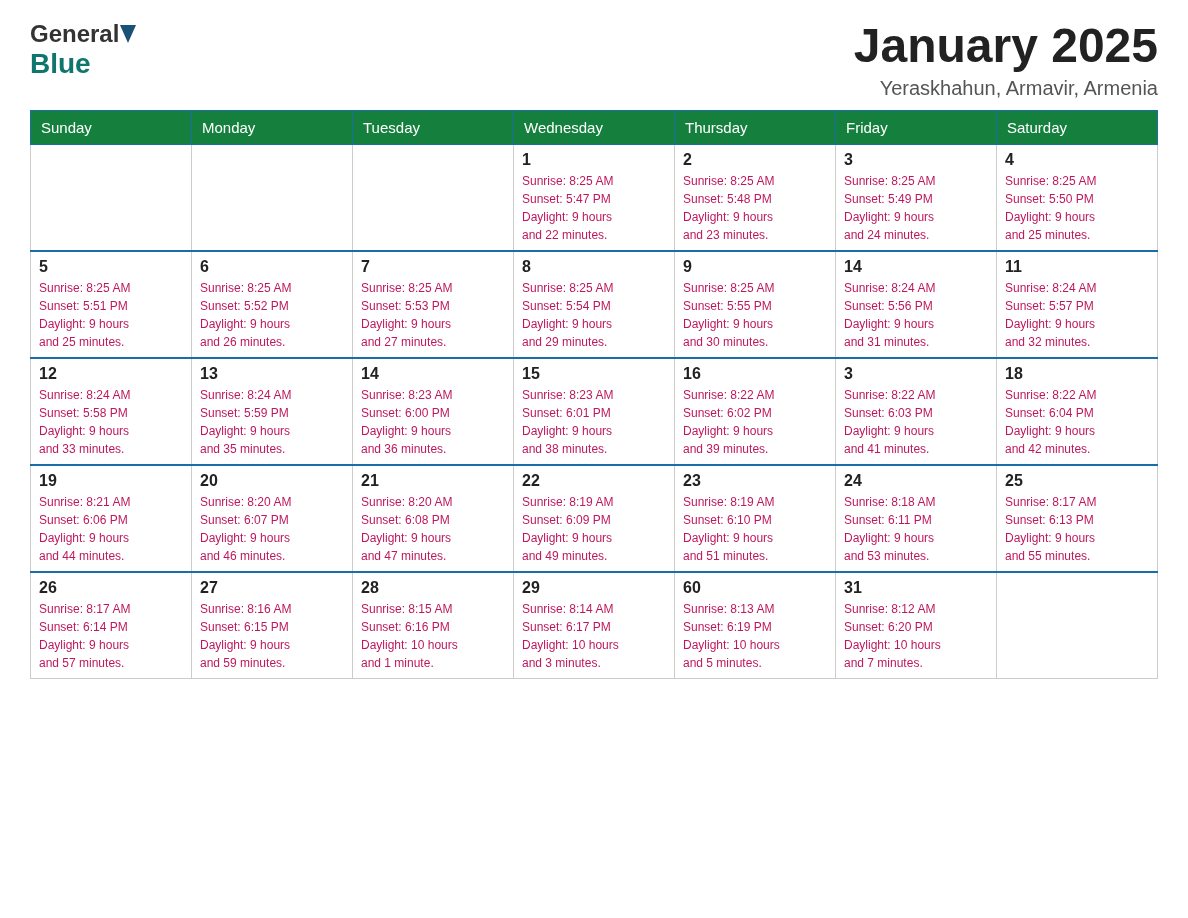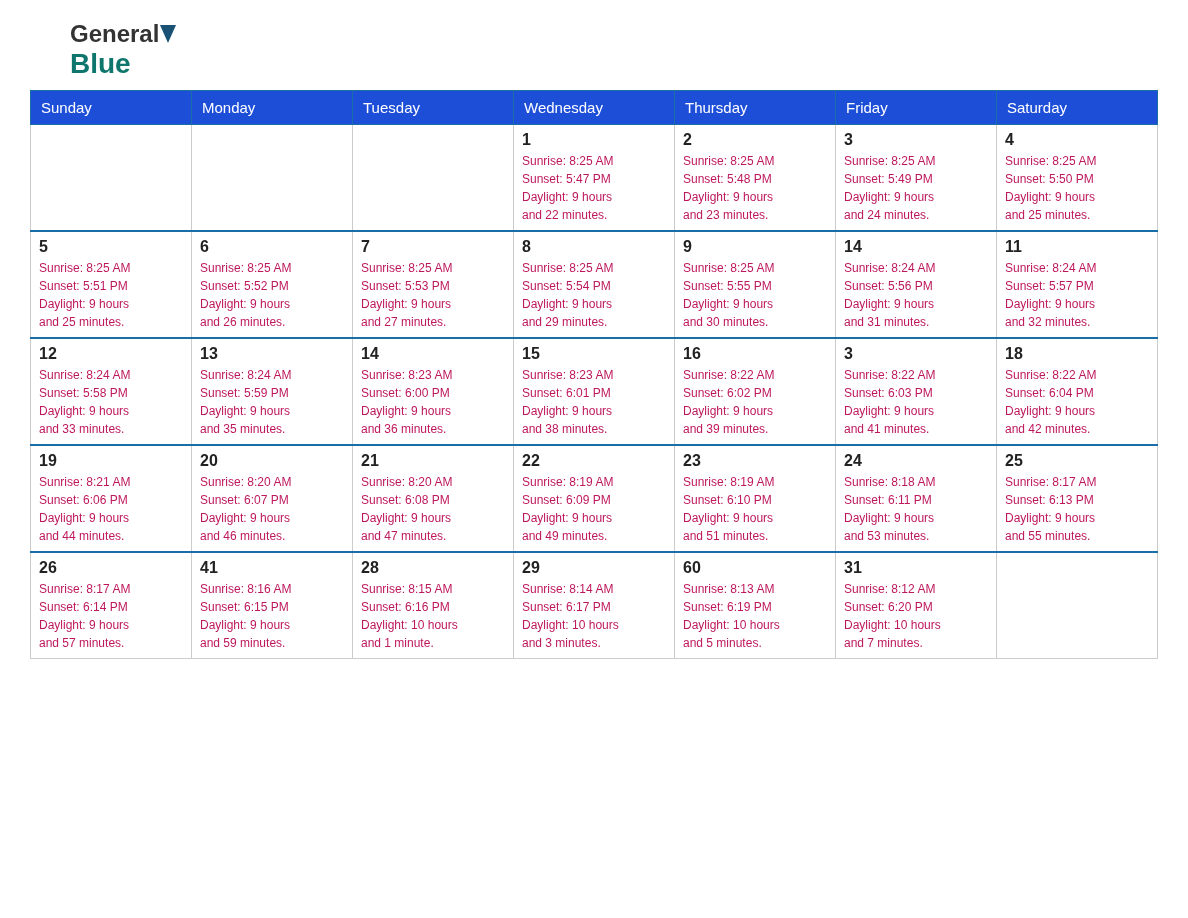--- a/index.html
+++ b/index.html
@@ -13,21 +13,20 @@
     .header {
       display: flex;
       justify-content: space-between;
       align-items: flex-start;
       margin-bottom: 10px;
     }
     .logo {
       display: flex;
       flex-direction: column;
       align-items: flex-start;
-      margin-left: 40px;
     }
     .title-area {
       text-align: right;
     }
     .calendar-title {
       font-size: 48px;
       font-weight: bold;
       color: #222;
       line-height: 1.1;
     }
@@ -35,21 +34,21 @@
       font-size: 20px;
       color: #555;
       margin-top: 4px;
     }
     .calendar {
       width: 100%;
       border-collapse: collapse;
       margin-top: 8px;
     }
     .calendar thead tr th {
-      background-color: #1d4ed8;
+      background-color: #15803d;
       color: #fff;
       font-size: 15px;
       font-weight: normal;
       padding: 8px 10px;
       text-align: left;
       border: 1px solid #1a6ea8;
     }
     .calendar tbody tr td {
       vertical-align: top;
       border: 1px solid #ccc;
@@ -91,20 +90,24 @@
       <span style="display:inline-block;margin:0 1px;">
         <svg width="16" height="18" viewBox="0 0 16 18" style="vertical-align:middle;">
           <polygon points="0,0 16,0 8,18" fill="#1a5276"></polygon>
         </svg>
       </span>
     </div>
     <div>
       <span style="font-size:28px;font-weight:bold;color:#0f766e;">Blue</span>
     </div>
   </div>
+  <div class="title-area">
+    <div class="calendar-title">January 2025</div>
+    <div class="calendar-subtitle">Yeraskhahun, Armavir, Armenia</div>
+  </div>
 </div>
 
 <table class="calendar">
   <thead>
     <tr>
     <th>Sunday</th>
         <th>Monday</th>
         <th>Tuesday</th>
         <th>Wednesday</th>
         <th>Thursday</th>
@@ -223,21 +226,21 @@
           <span class="day-number">25</span>
           <div class="day-info">Sunrise: 8:17 AM<br>Sunset: 6:13 PM<br>Daylight: 9 hours<br>and 55 minutes.</div>
         </td>
       </tr>
       <tr class="row-separator">
         <td>
           <span class="day-number">26</span>
           <div class="day-info">Sunrise: 8:17 AM<br>Sunset: 6:14 PM<br>Daylight: 9 hours<br>and 57 minutes.</div>
         </td>
         <td>
-          <span class="day-number">41</span>
+          <span class="day-number">27</span>
           <div class="day-info">Sunrise: 8:16 AM<br>Sunset: 6:15 PM<br>Daylight: 9 hours<br>and 59 minutes.</div>
         </td>
         <td>
           <span class="day-number">28</span>
           <div class="day-info">Sunrise: 8:15 AM<br>Sunset: 6:16 PM<br>Daylight: 10 hours<br>and 1 minute.</div>
         </td>
         <td>
           <span class="day-number">29</span>
           <div class="day-info">Sunrise: 8:14 AM<br>Sunset: 6:17 PM<br>Daylight: 10 hours<br>and 3 minutes.</div>
         </td>

